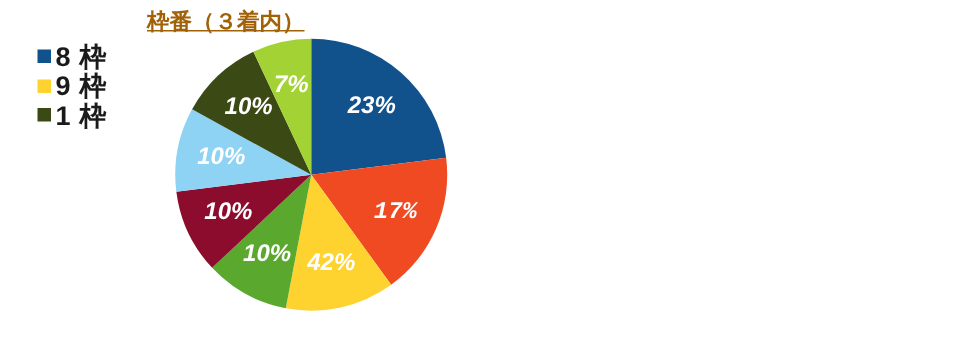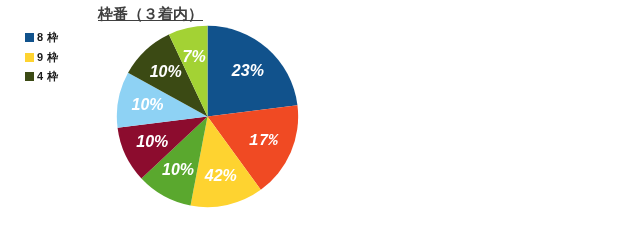--- a/index.html
+++ b/index.html
@@ -17,21 +17,21 @@
   .panel {
     position: absolute;
     top: 0;
     height: 213px;
   }
   #panel-waku { left: 0; width: 320px; }
   #panel-uma  { left: 320px; width: 320px; }
 
   .chart-title {
     position: absolute;
-    color: #404040;
+    color: #a16207;
     font-weight: bold;
     white-space: nowrap;
     text-decoration: underline;
     letter-spacing: 0px;
   }
   #title-waku {
     left: 98px;
     top: 5px;
     font-size: 15px;
   }
@@ -60,21 +60,21 @@
   #legend-waku .swatch {
     width: 9px;
     height: 9px;
     margin-right: 3px;
   }
   .legend-label {
     color: #1a1a1a;
     white-space: nowrap;
   }
   #legend-waku .legend-label {
-    font-size: 11px;
+    font-size: 18px;
     font-weight: bold;
     letter-spacing: 0.5px;
   }
 
   
   .pie-wrap {
     position: absolute;
   }
   #pie-waku-wrap {
     left: 115px;
@@ -108,21 +108,21 @@
       <div class="legend-item">
         <span class="swatch" style="background: rgb(17, 82, 140);"></span>
         <span class="legend-label">8 枠</span>
       </div>
       <div class="legend-item">
         <span class="swatch" style="background: rgb(254, 211, 48);"></span>
         <span class="legend-label">9 枠</span>
       </div>
       <div class="legend-item">
         <span class="swatch" style="background: rgb(59, 74, 20);"></span>
-        <span class="legend-label">4 枠</span>
+        <span class="legend-label">1 枠</span>
       </div>
     </div>
 
   <div class="pie-wrap" id="pie-waku-wrap">
     <svg class="pie-svg" id="pie-waku-svg" viewBox="0 0 200 200">
         <path d="M 100 100 L 100 2 A 98 98 0 0 1 197.22724072881883 87.71734311069818 Z" fill="#11528c"></path>
         <path d="M 100 100 L 197.22724072881883 87.71734311069818 A 98 98 0 0 1 157.60295472466237 179.28366544874484 Z" fill="#f04a23"></path>
         <path d="M 100 100 L 157.60295472466237 179.28366544874484 A 98 98 0 0 1 81.63663117059897 196.26415057141148 Z" fill="#fed330"></path>
         <path d="M 100 100 L 81.63663117059897 196.26415057141148 A 98 98 0 0 1 28.56107451270165 167.08561638101148 Z" fill="#5aa82e"></path>
         <path d="M 100 100 L 28.56107451270165 167.08561638101148 A 98 98 0 0 1 2.7727592711811724 112.28265688930185 Z" fill="#8c0c2e"></path>

